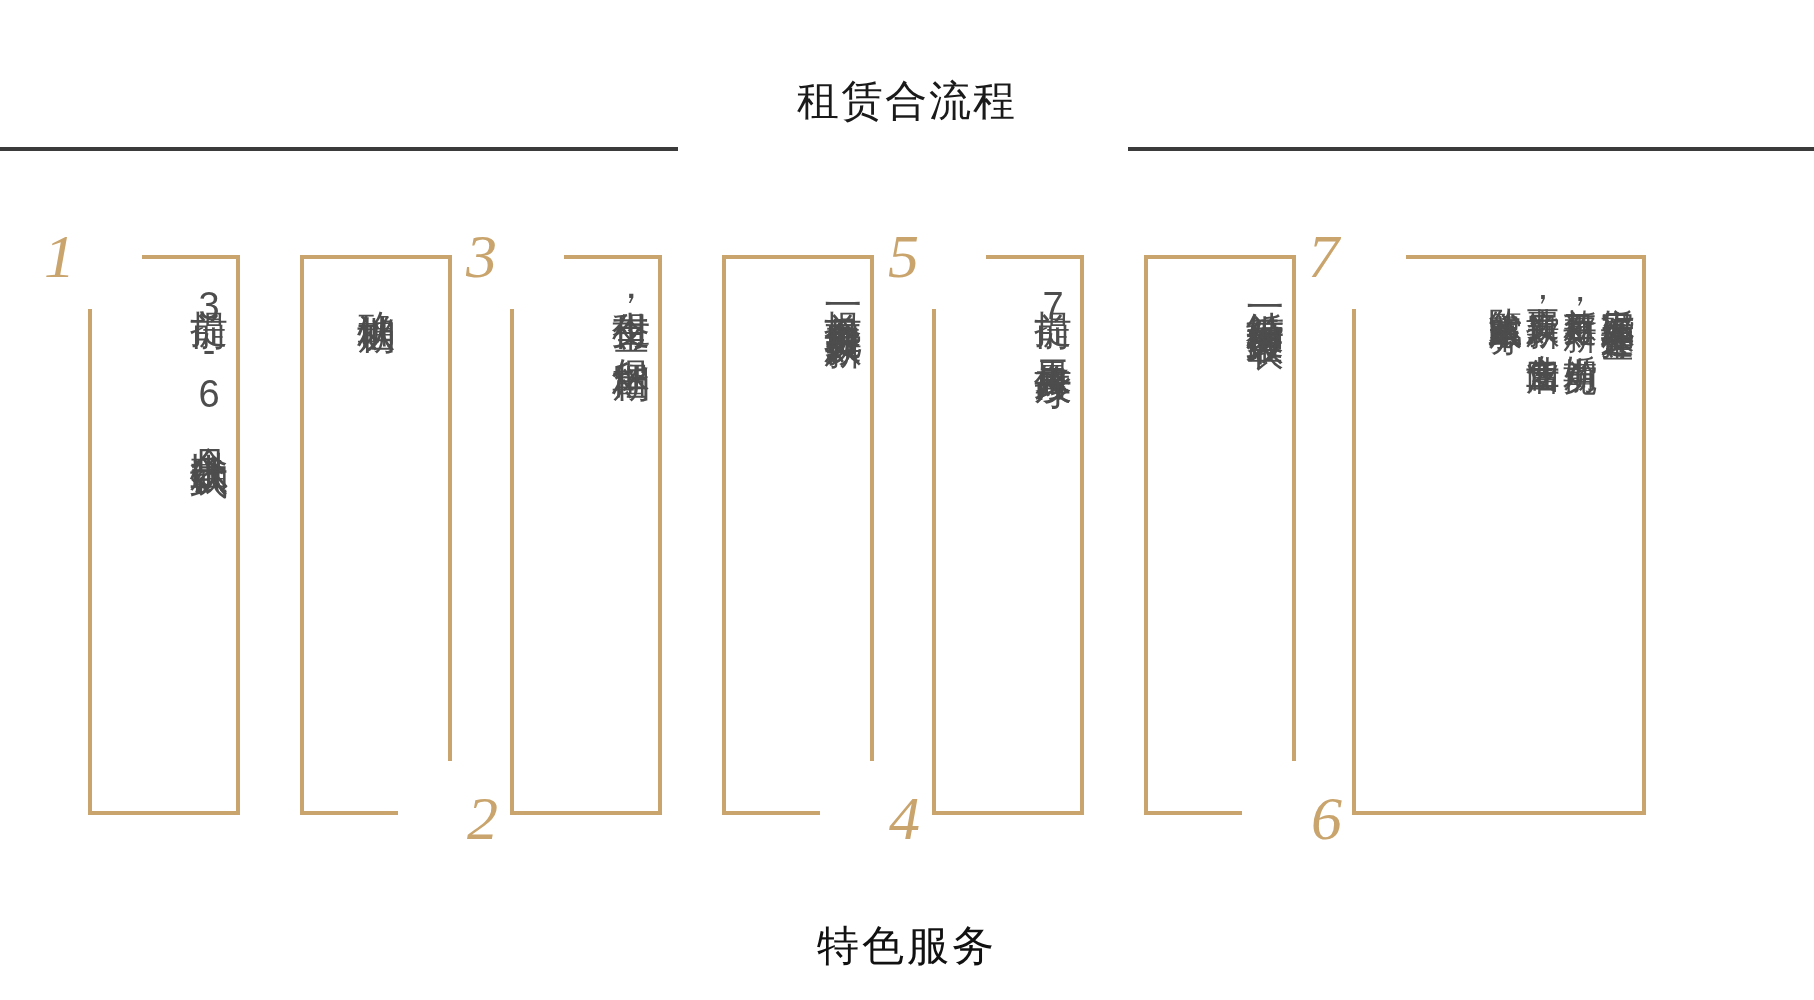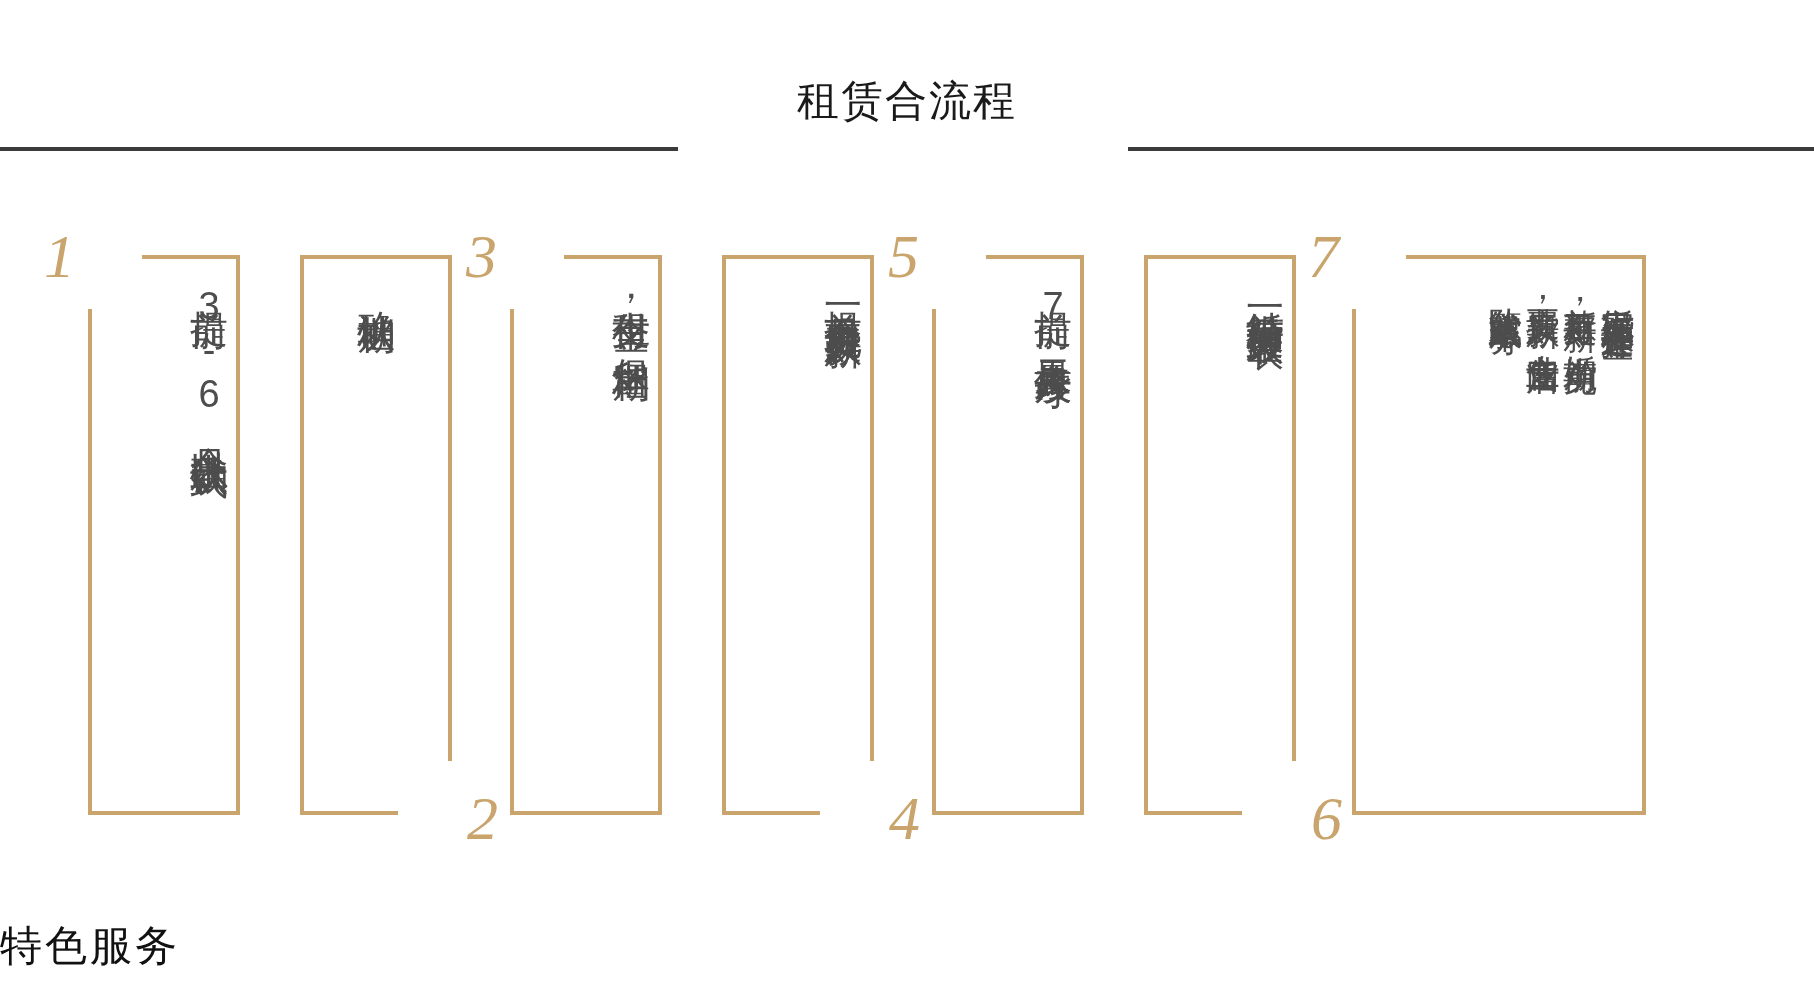--- a/index.html
+++ b/index.html
@@ -96,21 +96,21 @@
   }
   .step.multi .vtext { justify-content: flex-start; }
   .step.multi .vcol { font-size: 34px; line-height: 1.1; }
 
   
   .step.single .vtext { justify-content: flex-start; }
 
   
   .footer {
     position: absolute; left: 0; top: 918px; width: 1814px;
-    text-align: left;
+    text-align: center;
   }
   .footer-title {
     font-size: 42px; color: #111; letter-spacing: 3px;
   }
 </style>
 </head>
 <body>
 
 <div id="root">
 

